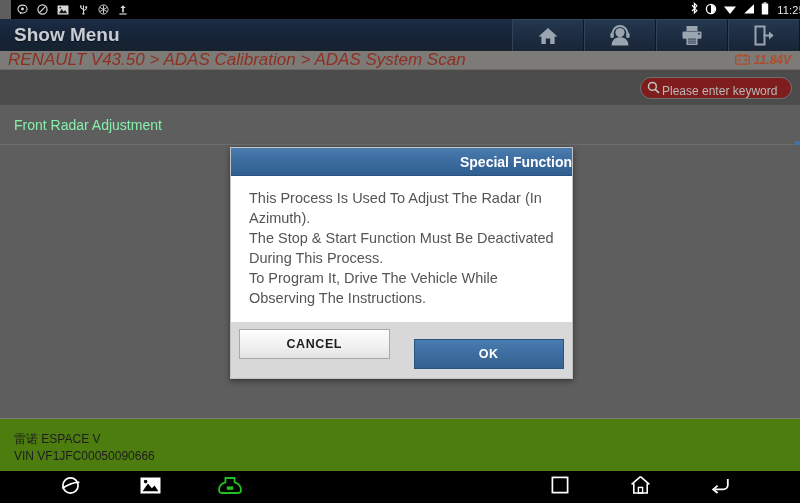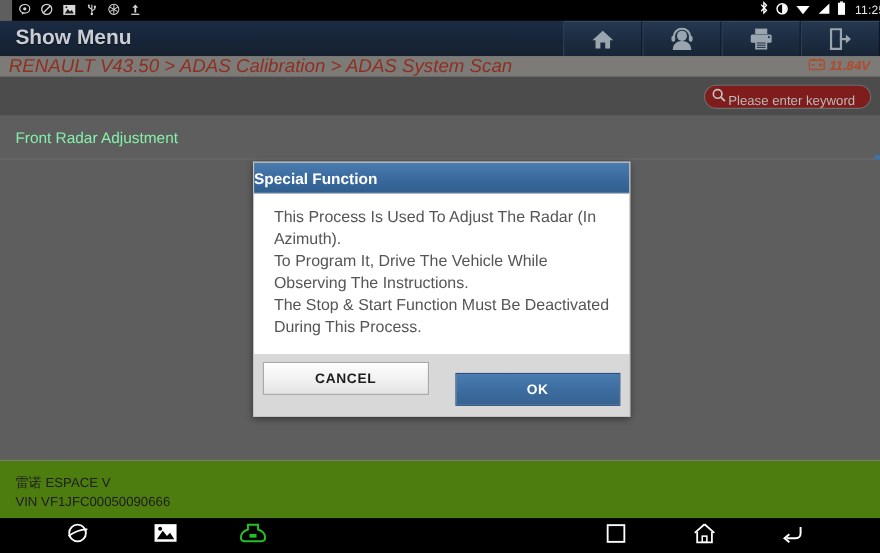--- a/index.html
+++ b/index.html
@@ -101,21 +101,21 @@
 
   
   .dlg-wrap {
     position:absolute; left:230px; top:147px; width:343px;
     background:#d8d8d8;
     box-shadow:0 2px 6px rgba(0,0,0,.45);
     border:1px solid #c2c2c2;
   }
   .dlg-title {
     height:28px; background:linear-gradient(180deg,#4a7cb0 0%,#3d6da0 45%,#2f5e8f 100%);
-    color:#fff; font-size:14px; font-weight:bold; text-align:left; line-height:28px;
+    color:#fff; font-size:14px; font-weight:bold; text-align:right; line-height:28px;
     border-bottom:1px solid #2a5280;
   }
   .dlg-body {
     background:#fff; padding:12px 16px 14px 18px;
   }
   .dlg-body p {
     color:#555; font-size:14.5px; line-height:20px; margin:0;
   }
   .dlg-foot {
     background:#d8d8d8; padding:7px 8px 9px 8px; display:flex; gap:24px;
@@ -358,22 +358,22 @@
             </svg>
         </span>
       </div>
     </div>
   </div>
 
   <div class="dlg-wrap">
     <div class="dlg-title">Special Function</div>
     <div class="dlg-body">
       <p>This Process Is Used To Adjust The Radar (In Azimuth).</p>
+      <p>The Stop &amp; Start Function Must Be Deactivated During This Process.</p>
       <p>To Program It, Drive The Vehicle While Observing The Instructions.</p>
-      <p>The Stop &amp; Start Function Must Be Deactivated During This Process.</p>
     </div>
     <div class="dlg-foot">
       <div class="btn btn-cancel">CANCEL</div>
       <div class="btn btn-ok">OK</div>
     </div>
   </div>
 
 </div>
 
 </body></html>

